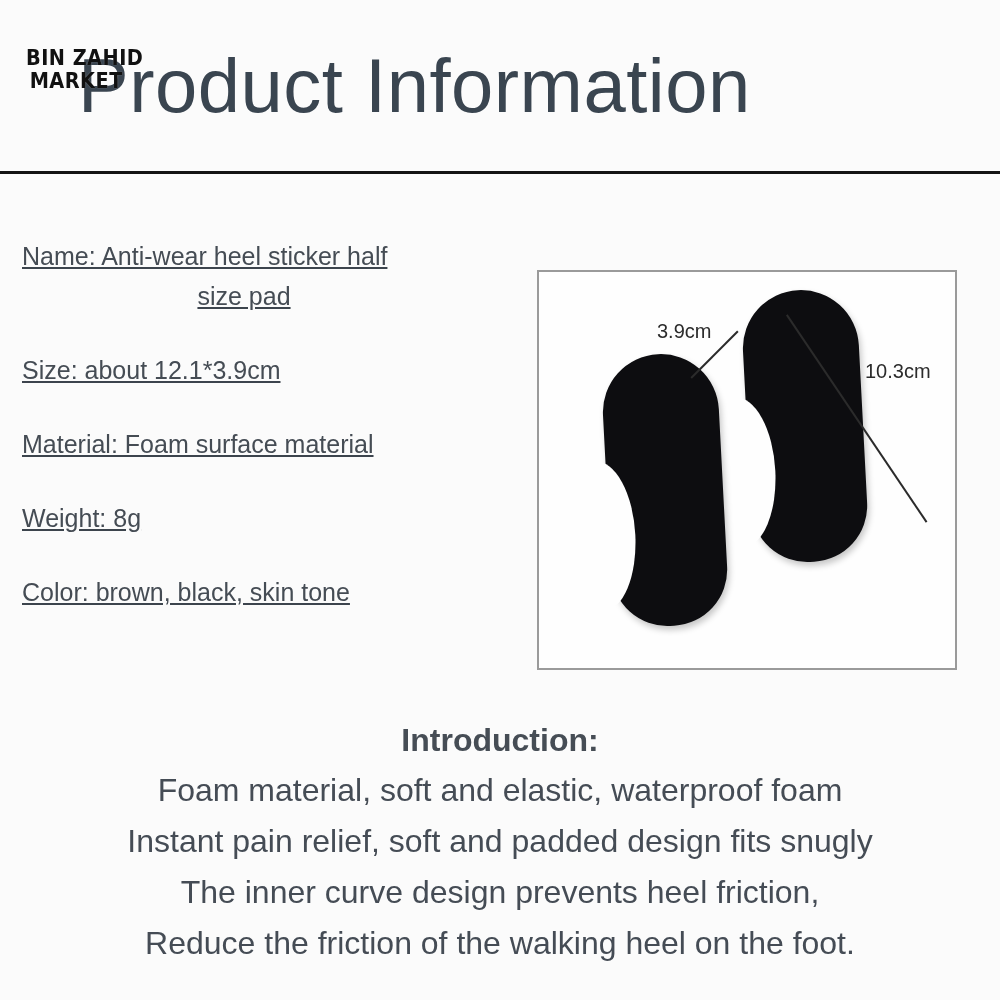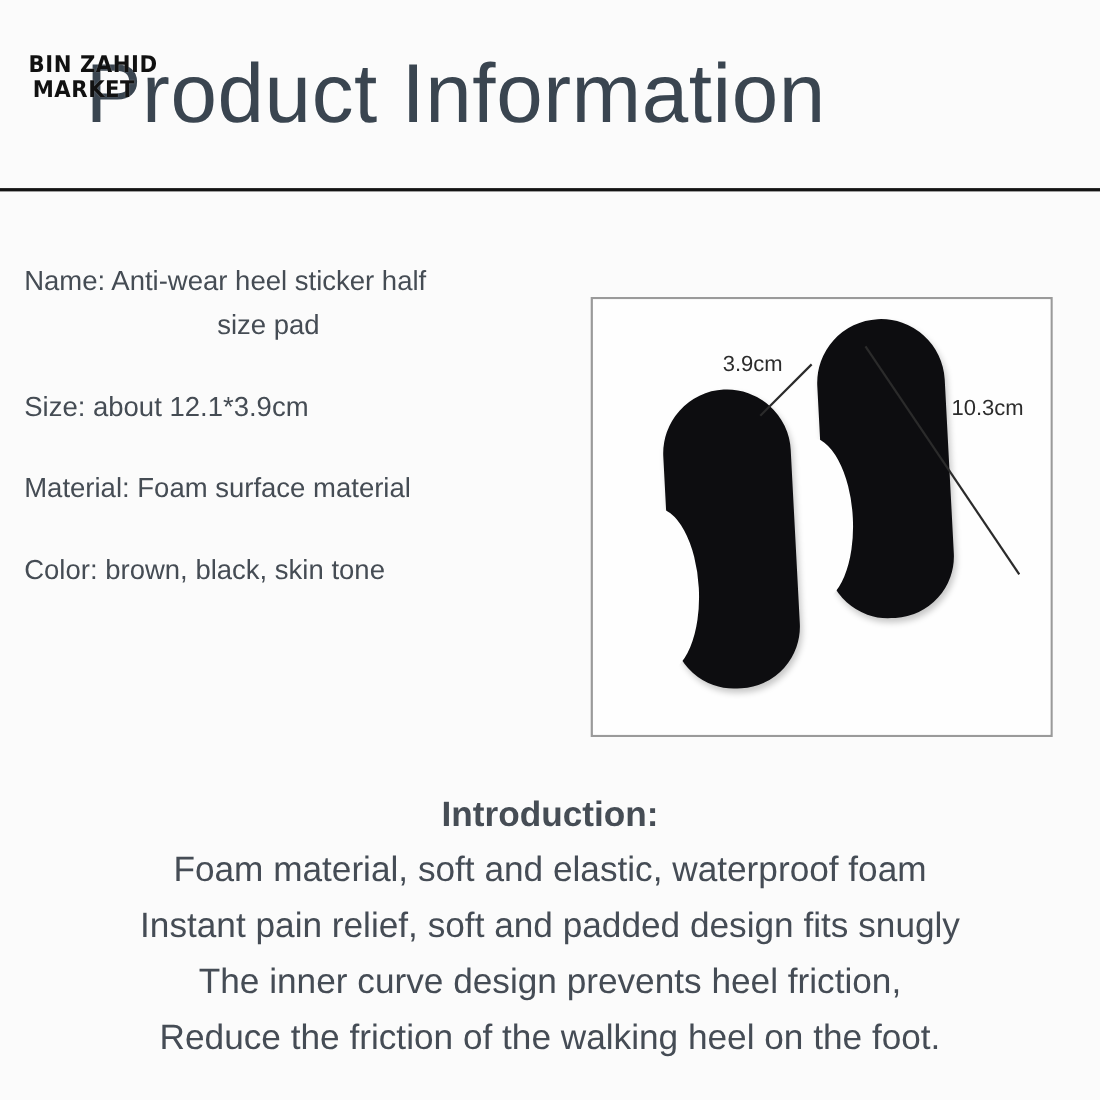--- a/index.html
+++ b/index.html
@@ -60,20 +60,21 @@
     height: 3px;
     background: #141414;
   }
 
   
   .specs {
     position: absolute;
     left: 0;
     top: 236px;
     width: 520px;
+    text-decoration: underline;
   }
   .spec-row {
     font-size: 25px;
     line-height: 40px;
     color: #454c54;
     padding-left: 22px;
     margin-bottom: 34px;
   }
   .spec-row.wrap-center {
     text-align: left;
@@ -218,20 +219,21 @@
 
   <div class="spec-row wrap-center">
     <span>Name: Anti-wear heel sticker half</span>
     <span class="second-line">size pad</span>
   </div>
 
   <div class="spec-row">Size: about 12.1*3.9cm</div>
 
   <div class="spec-row">Material: Foam surface material</div>
 
+  <div class="spec-row">Weight: 8g</div>
 
   <div class="spec-row">Color: brown, black, skin tone</div>
 
 </div>
 
 <div class="photo">
   <div class="photo-inner">
 
     <div class="pad pad-right">
       <div class="notch"></div>

